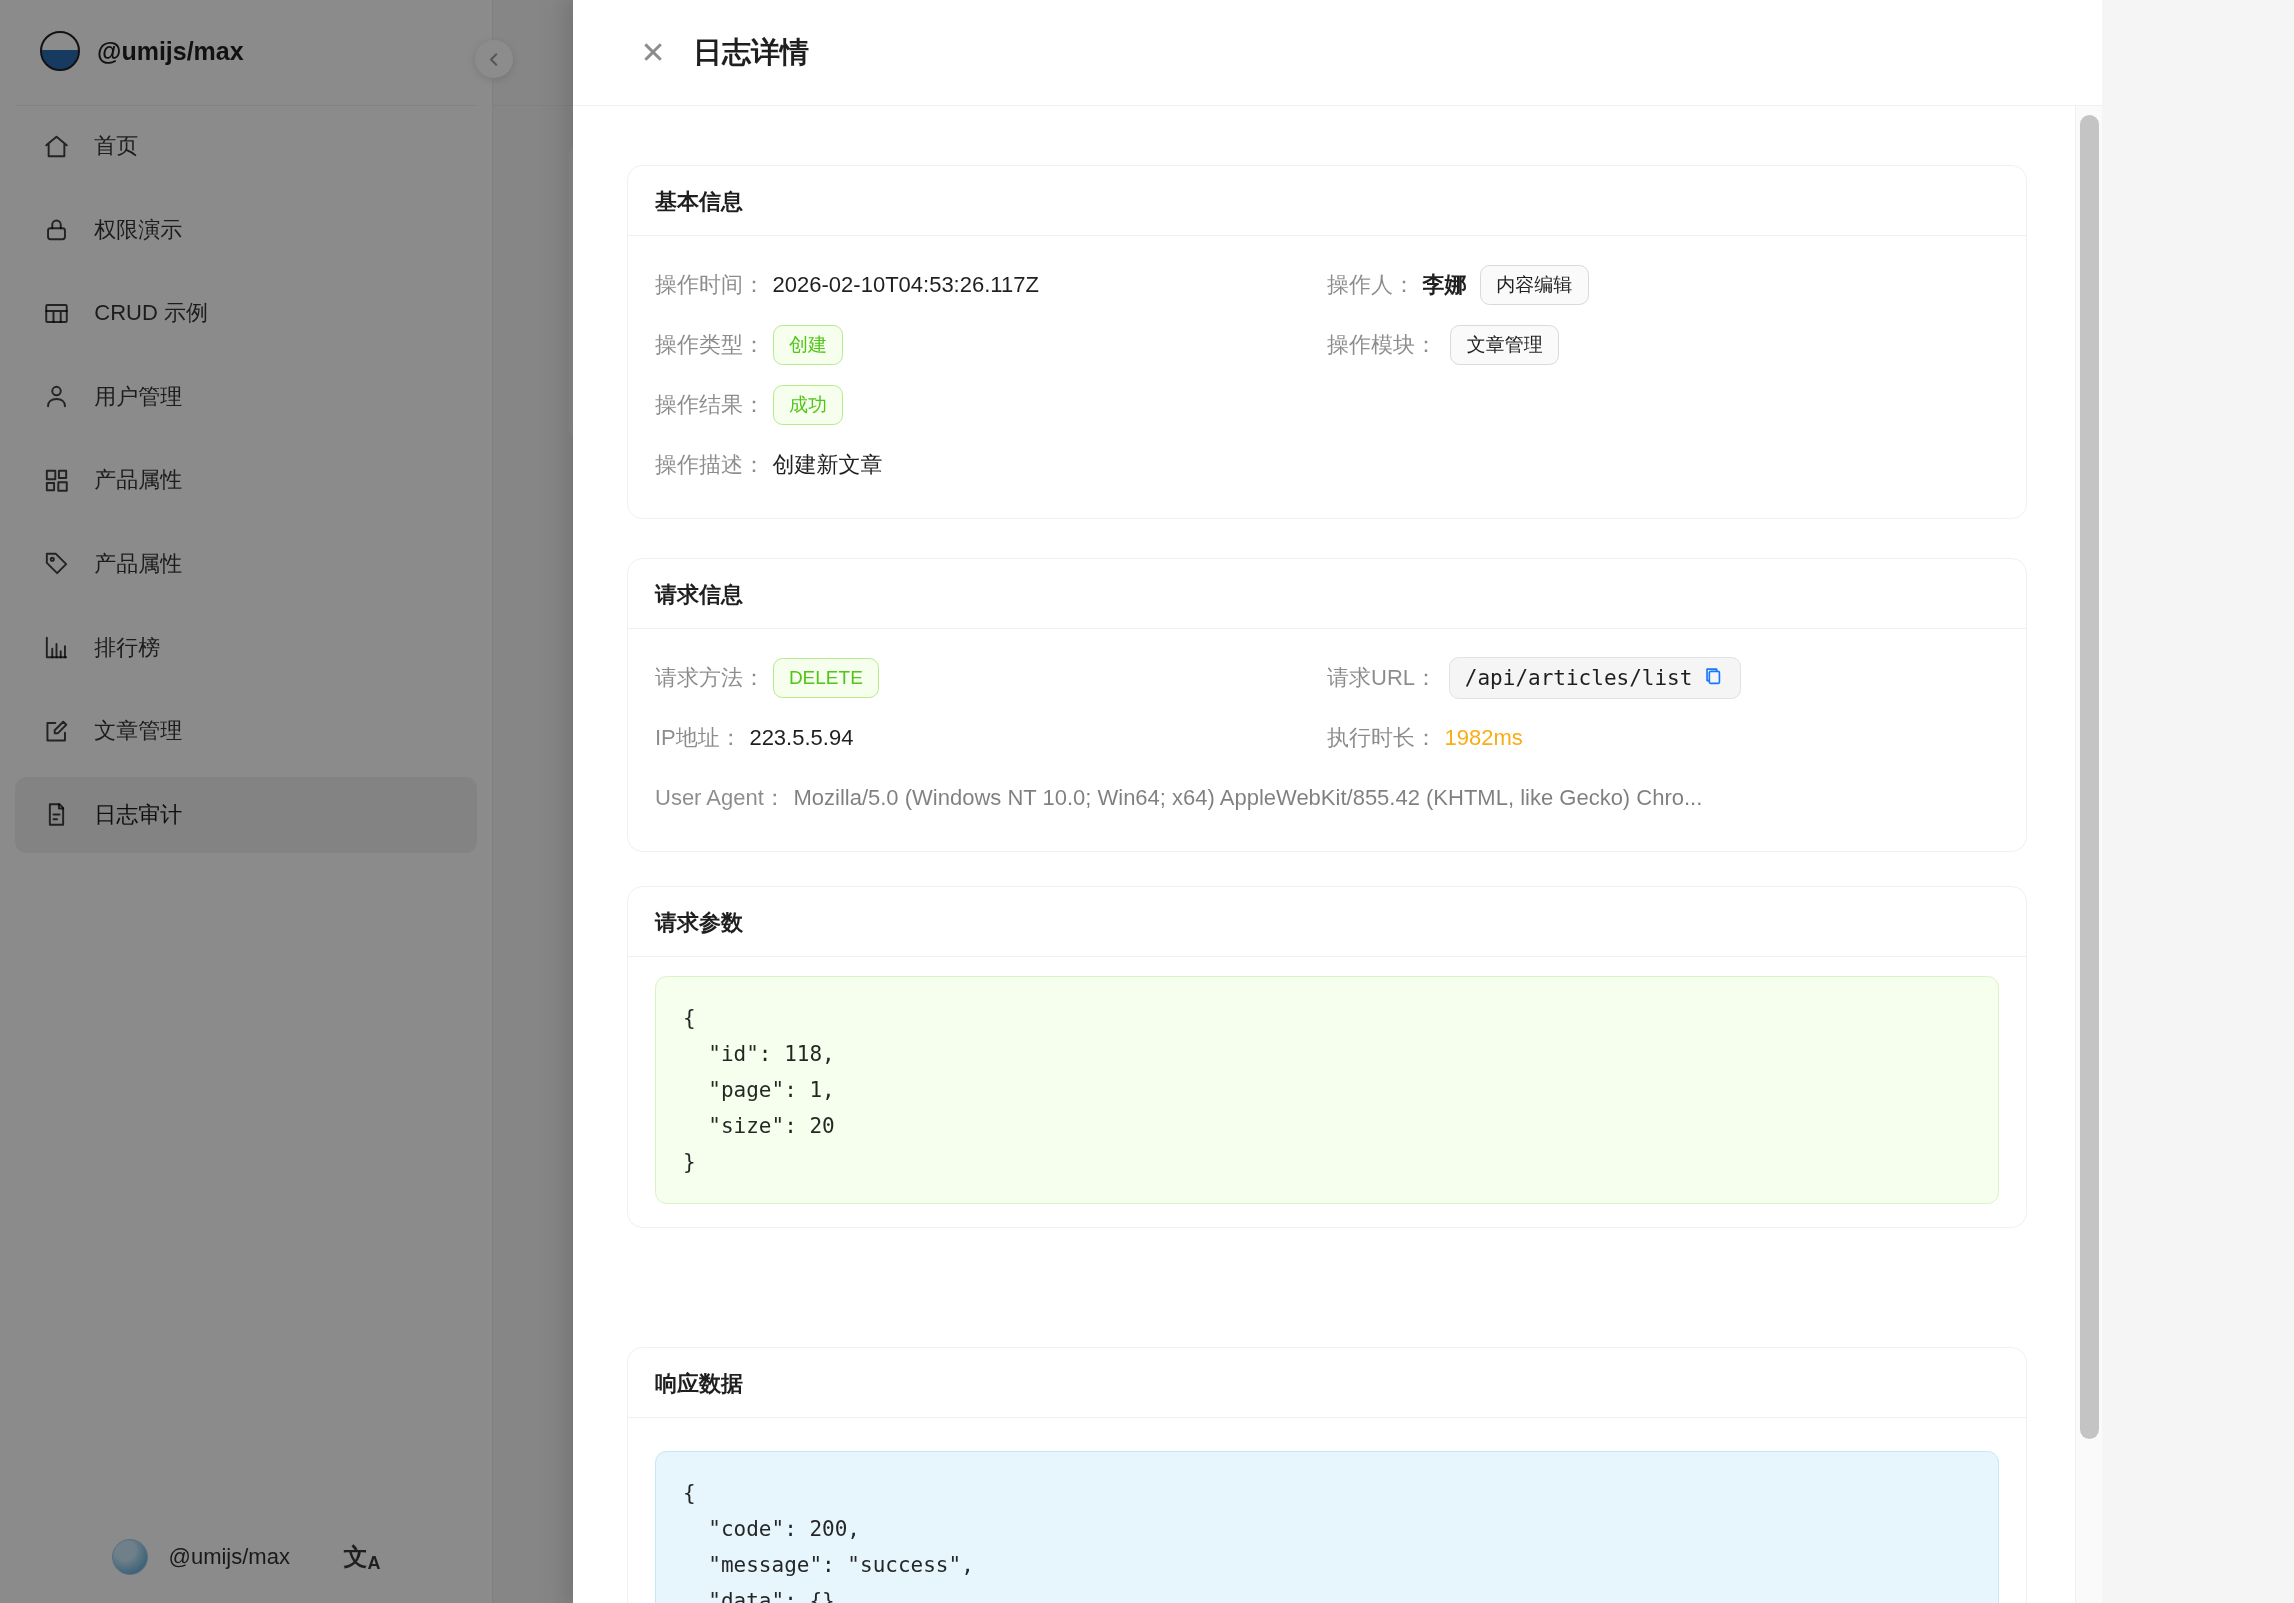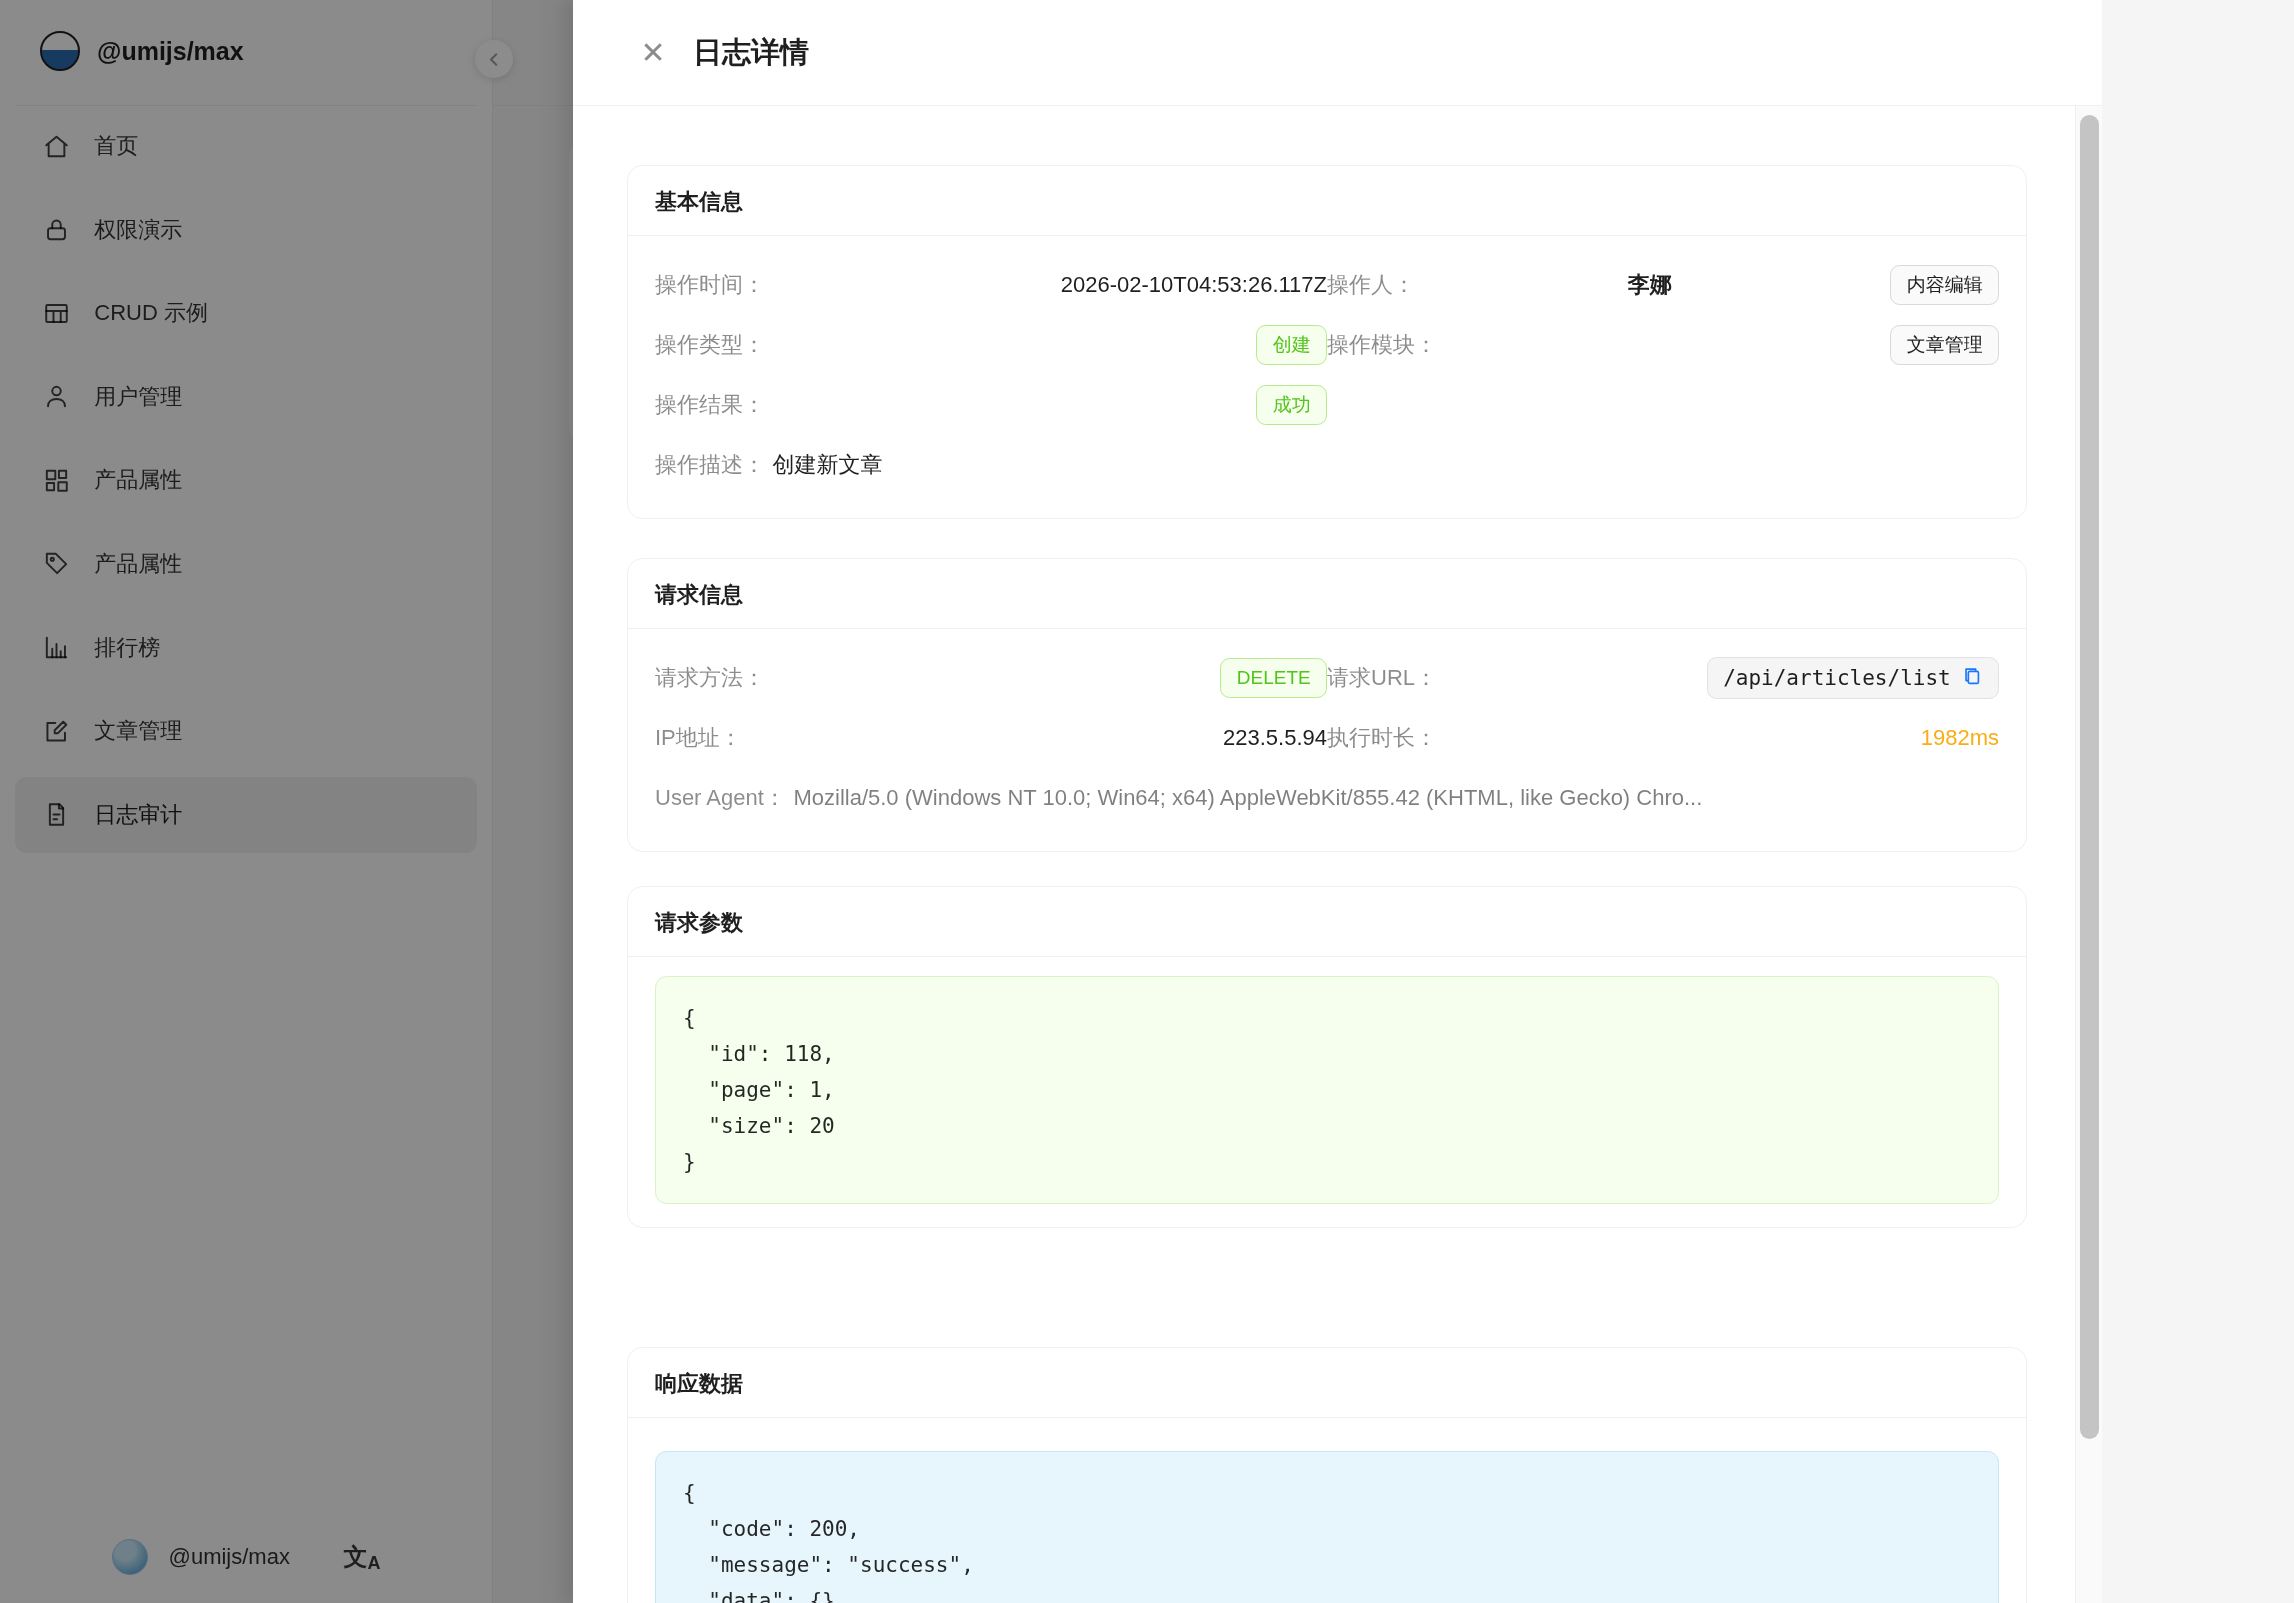--- a/index.html
+++ b/index.html
@@ -43,21 +43,21 @@
   
   .drawer { position:absolute; top:0; right:0; bottom:0; width:1529px; background:#fff; z-index:20; box-shadow:-8.6px 0 27px 7.6px rgba(0,0,0,.05), -5.7px 0 15.3px rgba(0,0,0,.08); }
   .drawer-header { height:106px; border-bottom:1.4px solid #f0f0f0; display:flex; align-items:center; padding-left:63px; gap:23px; }
   .drawer-close { font-size:30px; color:rgba(0,0,0,.45); width:34px; text-align:center; cursor:pointer; line-height:1; }
   .drawer-title { font-size:29px; font-weight:700; color:rgba(0,0,0,.88); }
   .drawer-body { position:absolute; top:106px; left:0; right:0; bottom:0; overflow:hidden; }
   .d-card { position:absolute; left:54px; width:1400px; background:#fff; border:1.4px solid #f0f0f0; border-radius:15.3px; }
   .d-card-title { font-size:22px; font-weight:700; color:rgba(0,0,0,.88); padding:21px 27px 18px; border-bottom:1.4px solid #f0f0f0; }
   .d-card-body { padding:19px 27px 23px; }
   .info-row { display:flex; min-height:60px; align-items:center; font-size:22px; }
-  .half { width:50%; display:flex; align-items:center;justify-content:space-between; }
+  .half { width:50%; display:flex; align-items:center; }
   .full { width:100%; display:flex; align-items:center; }
   .lbl { color:rgba(0,0,0,.45); white-space:nowrap; }
   .val { color:rgba(0,0,0,.88); margin-left:7.6px; }
   .val.bold { font-weight:700; }
   .tag { display:inline-flex; align-items:center; height:40px; padding:0 15.3px; border-radius:9.6px; font-size:19px; margin-left:7.6px; border:1.4px solid; white-space:nowrap; }
   .tag.green { background:#f6ffed; border-color:#b7eb8a; color:#52c41a; }
   .tag.default { background:#fafafa; border-color:#d9d9d9; color:rgba(0,0,0,.88); margin-left:13.4px; }
   .url-box { display:inline-flex; align-items:center; gap:10px; margin-left:11.5px; background:#f5f5f5; border:1.4px solid #e2e2e2; border-radius:9.6px; padding:6.7px 15.3px; font-family:"DejaVu Sans Mono", monospace; font-size:21px; color:rgba(0,0,0,.88); cursor:pointer; }
   .copy-icon svg { width:22px; height:22px; stroke:#1677ff; fill:none; stroke-width:1.8; stroke-linejoin:round; }
   .duration { color:#faad14; margin-left:7.6px; }

